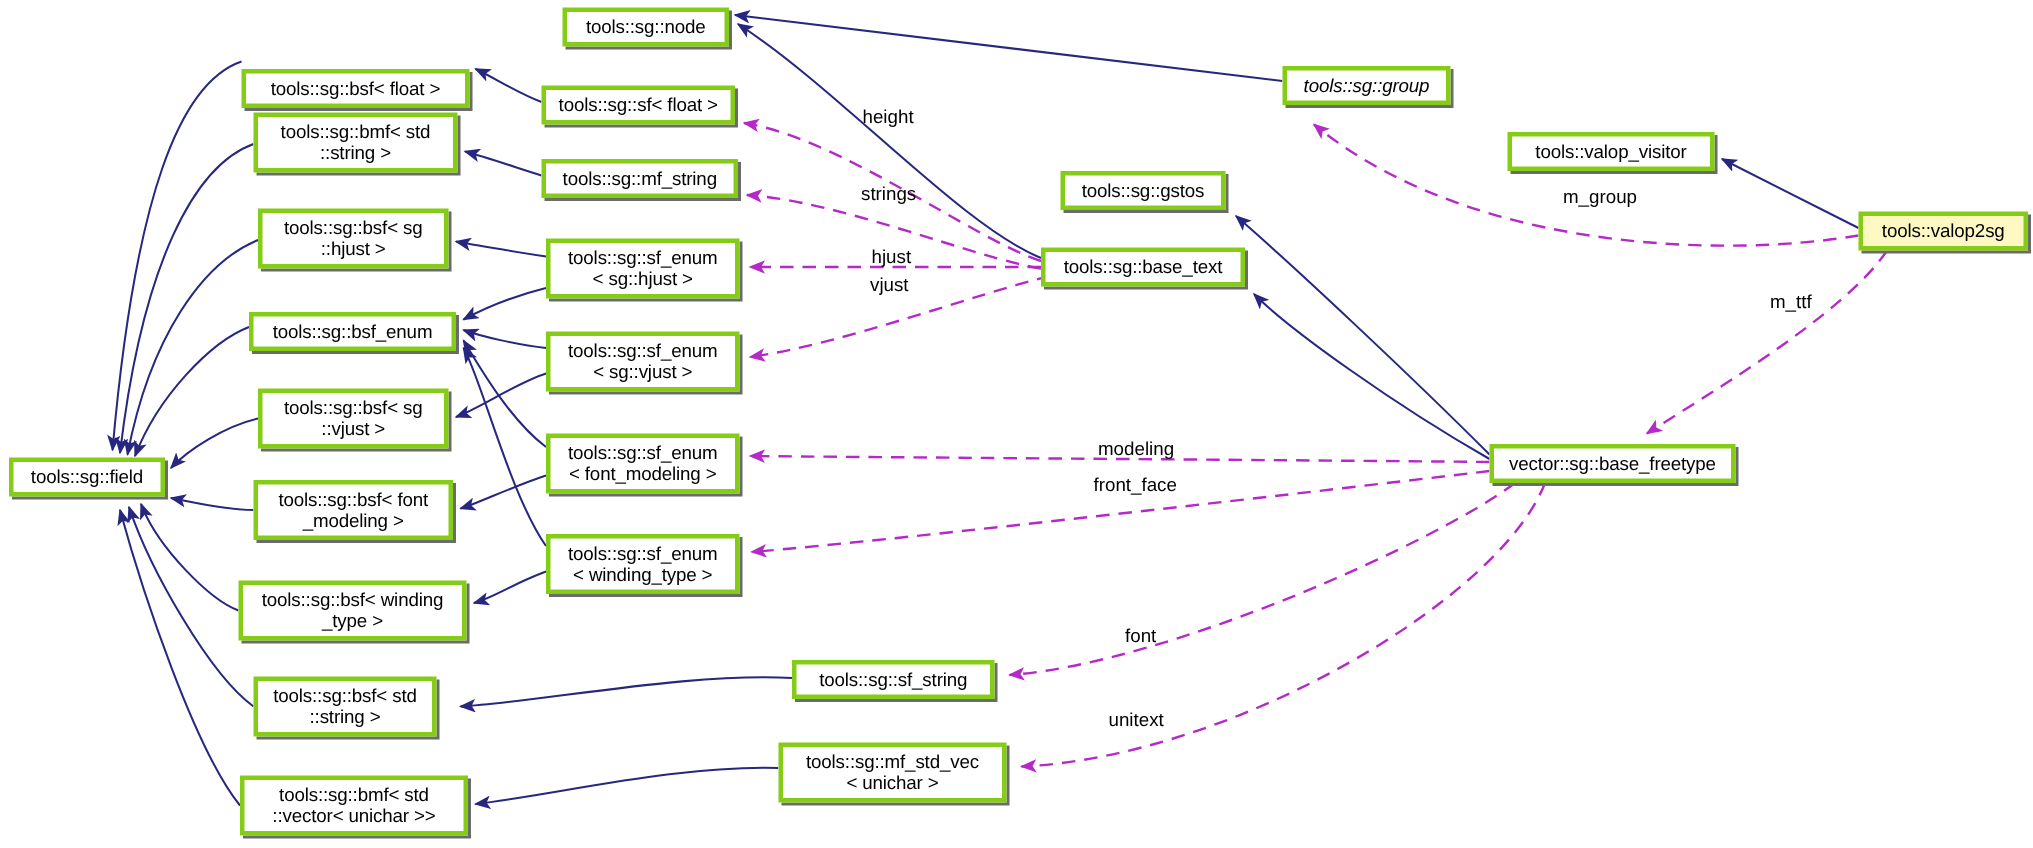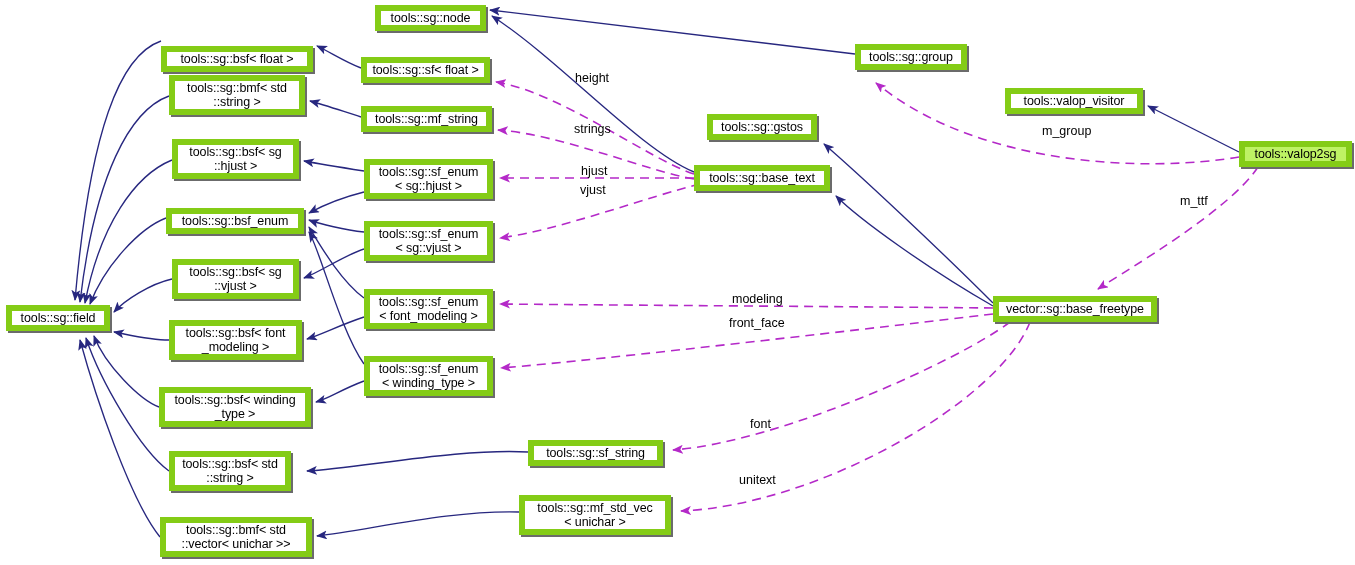--- a/index.html
+++ b/index.html
@@ -20,37 +20,37 @@
     position: absolute;
     left: 0;
     top: 0;
     width: 1355px;
     height: 565px;
     pointer-events: none;
   }
   .node-box {
     position: absolute;
     box-sizing: border-box;
-    border: 6px solid #84cc16;
+    border: 3px solid #84cc16;
     background: #ffffff;
     box-shadow: 2px 2px 0 0 #6b6b6b;
     display: flex;
     align-items: center;
     justify-content: center;
     text-align: center;
     color: #000000;
     font-size: 12.5px;
     line-height: 14px;
     letter-spacing: -0.1px;
     white-space: pre-line;
     padding: 0 4px;
     z-index: 5;
   }
   .node-box.current {
-    background: #bef264;
+    background: #fef9c3;
   }
   .edge-label {
     position: absolute;
     font-size: 12.5px;
     color: #000000;
     white-space: nowrap;
     z-index: 4;
   }
 </style>
 </head>
@@ -113,21 +113,21 @@
       <path d="M1030,322 C1000,400 820,505 681,511"></path>
     </g>
   </svg>
 
   <div class="node-box" style="left: 161px; top: 23px; width: 152px; height: 26px; margin-top: 23px;">tools::sg::bsf&lt; float &gt;</div>
   <div class="node-box" style="left: 375px; top: 5px; width: 111px; height: 26px;">tools::sg::node</div>
   <div class="node-box" style="left: 361px; top: 57px; width: 129px; height: 26px;">tools::sg::sf&lt; float &gt;</div>
   <div class="node-box" style="left: 169px; top: 75px; width: 136px; height: 40px;">tools::sg::bmf&lt; std
 ::string &gt;</div>
   <div class="node-box" style="left: 361px; top: 106px; width: 131px; height: 26px;">tools::sg::mf_string</div>
-  <div class="node-box" style="left: 855px; top: 44px; width: 112px; height: 26px;">tools::sg::group</div>
+  <div class="node-box" style="left: 855px; top: 44px; width: 112px; height: 26px; font-style: italic;">tools::sg::group</div>
   <div class="node-box" style="left: 1005px; top: 88px; width: 138px; height: 26px;">tools::valop_visitor</div>
   <div class="node-box" style="left: 707px; top: 114px; width: 110px; height: 26px;">tools::sg::gstos</div>
   <div class="node-box" style="left: 172px; top: 139px; width: 127px; height: 40px;">tools::sg::bsf&lt; sg
 ::hjust &gt;</div>
   <div class="node-box" style="left: 364px; top: 159px; width: 129px; height: 40px;">tools::sg::sf_enum
 &lt; sg::hjust &gt;</div>
   <div class="node-box current" style="left: 1239px; top: 141px; width: 113px; height: 26px;">tools::valop2sg</div>
   <div class="node-box" style="left: 694px; top: 165px; width: 136px; height: 26px;">tools::sg::base_text</div>
   <div class="node-box" style="left: 166px; top: 208px; width: 138px; height: 26px;">tools::sg::bsf_enum</div>
   <div class="node-box" style="left: 364px; top: 221px; width: 129px; height: 40px;">tools::sg::sf_enum

